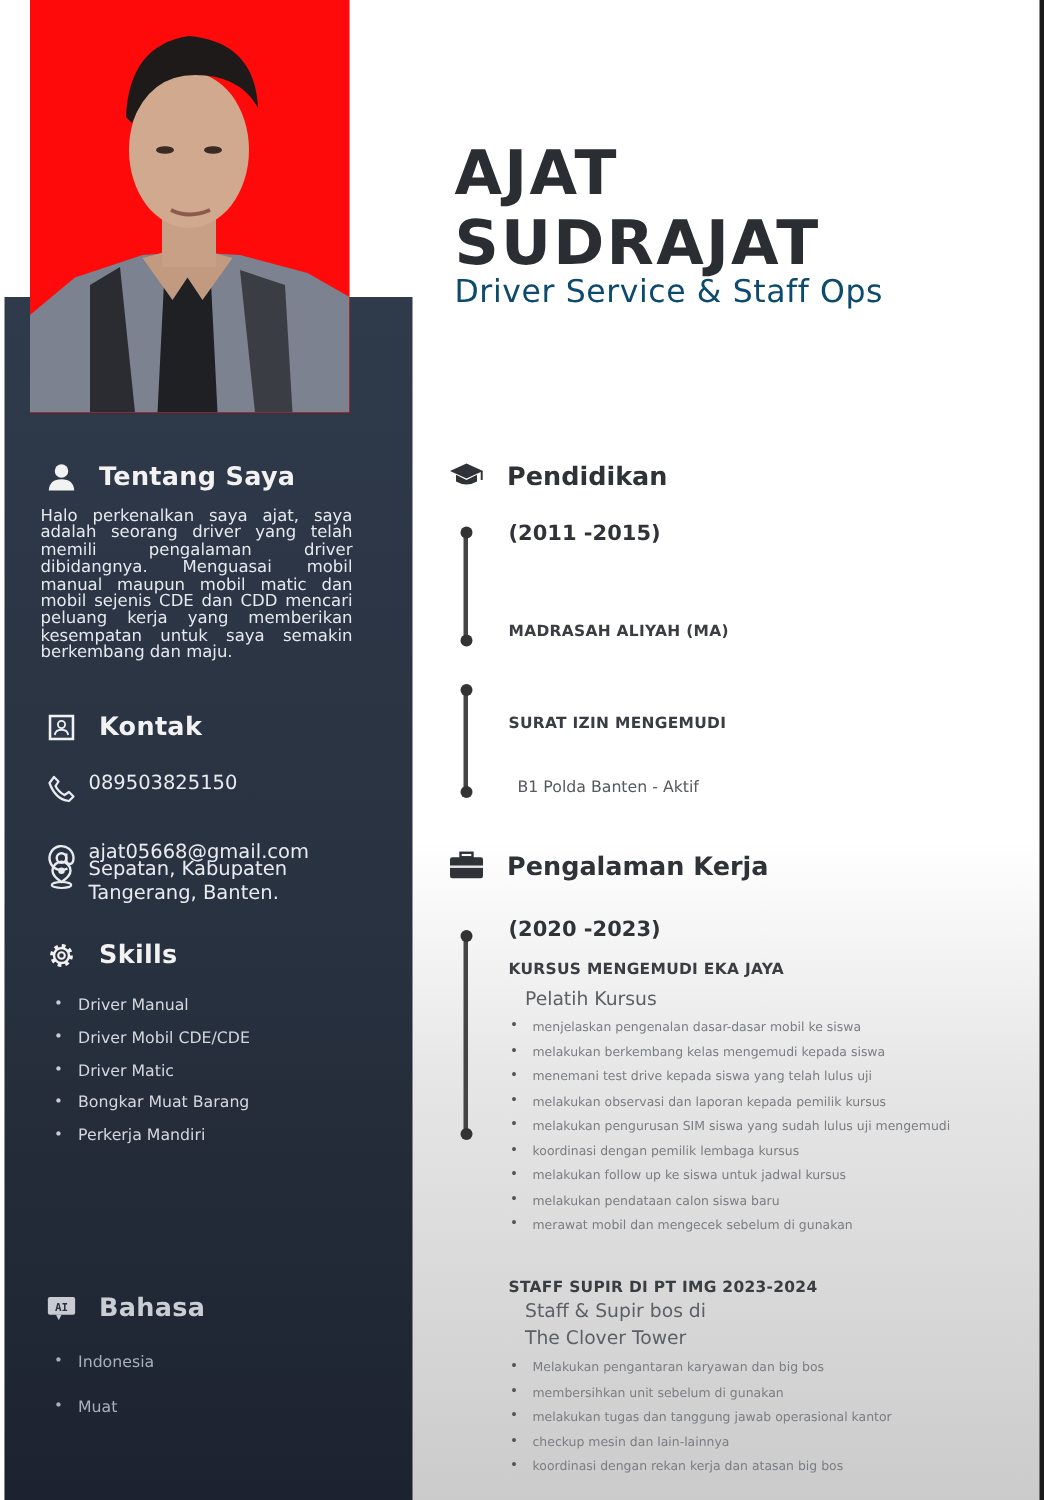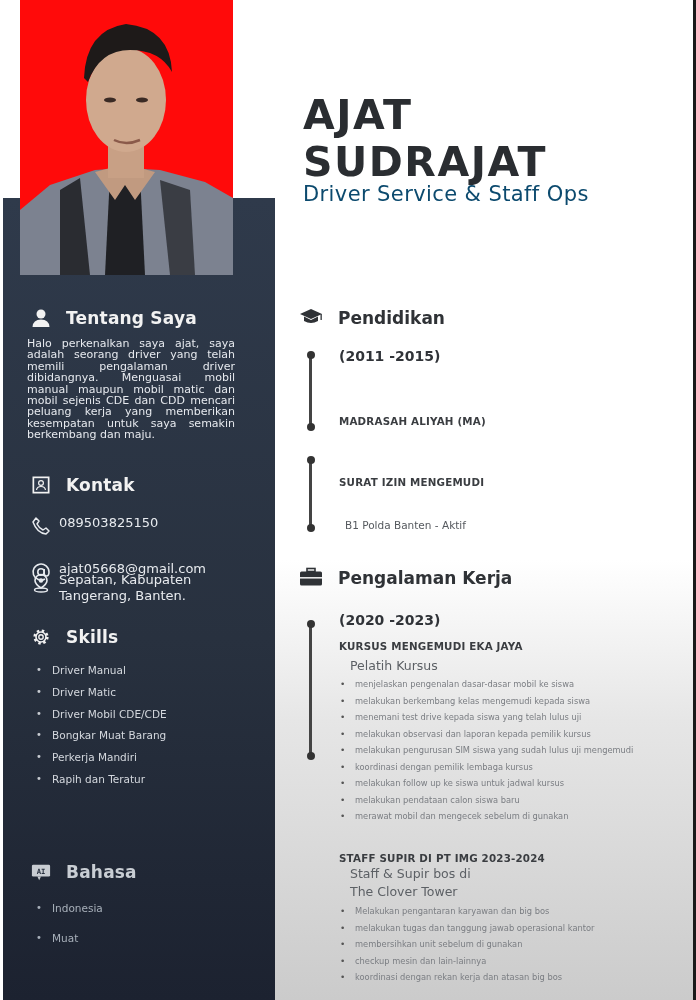--- a/index.html
+++ b/index.html
@@ -172,25 +172,24 @@
           <circle cx="10" cy="10" r="6.3" fill="none" stroke="#f2f2f2" stroke-width="2.6" stroke-dasharray="2.4 2.55"></circle>
           <circle cx="10" cy="10" r="5" fill="none" stroke="#f2f2f2" stroke-width="1.6"></circle>
           <circle cx="10" cy="10" r="2.2" fill="none" stroke="#f2f2f2" stroke-width="1.4"></circle>
         </svg>
     </span>
     <span class="title">Skills</span>
   </div>
 </div>
 <ul class="bullet-list skills" style="top:663px;">
   <li>Driver Manual</li>
+  <li>Driver Mobil CDE/CDE</li>
   <li>Driver Matic</li>
-  <li>Driver Mobil CDE/CDE</li>
   <li>Bongkar Muat Barang</li>
   <li>Perkerja Mandiri</li>
-  <li>Rapih dan Teratur</li>
 </ul>
 
 <div class="sb-section" style="top:860px;">
   <div class="sb-head">
     <span class="ico">
       <svg viewBox="0 0 22 20">
           <rect x="1" y="2" width="20" height="13" rx="1.5" fill="#c8ccd2"></rect>
           <path d="M7 15 L9 19 L11 15 Z" fill="#c8ccd2"></path>
           <text x="11" y="12" font-size="8" font-family="DejaVu Sans Mono, monospace" font-weight="bold" text-anchor="middle" fill="#28313f">AI</text>
         </svg>
@@ -262,17 +261,17 @@
   <li>merawat mobil dan mengecek sebelum di gunakan</li>
 </ul>
 
 <div class="org" style="top:852px;">STAFF SUPIR DI PT IMG 2023-2024</div>
 <div class="jobtitle" style="top:865px;">
   <div>Staff &amp; Supir bos di</div>
   <div>The Clover Tower</div>
 </div>
 <ul class="duties" style="top:903px;">
   <li>Melakukan pengantaran karyawan dan big bos</li>
+  <li>membersihkan unit sebelum di gunakan</li>
   <li>melakukan tugas dan tanggung jawab operasional kantor</li>
-  <li>membersihkan unit sebelum di gunakan</li>
   <li>checkup mesin dan lain-lainnya</li>
   <li>koordinasi dengan rekan kerja dan atasan big bos</li>
 </ul>
 
 </body></html>

